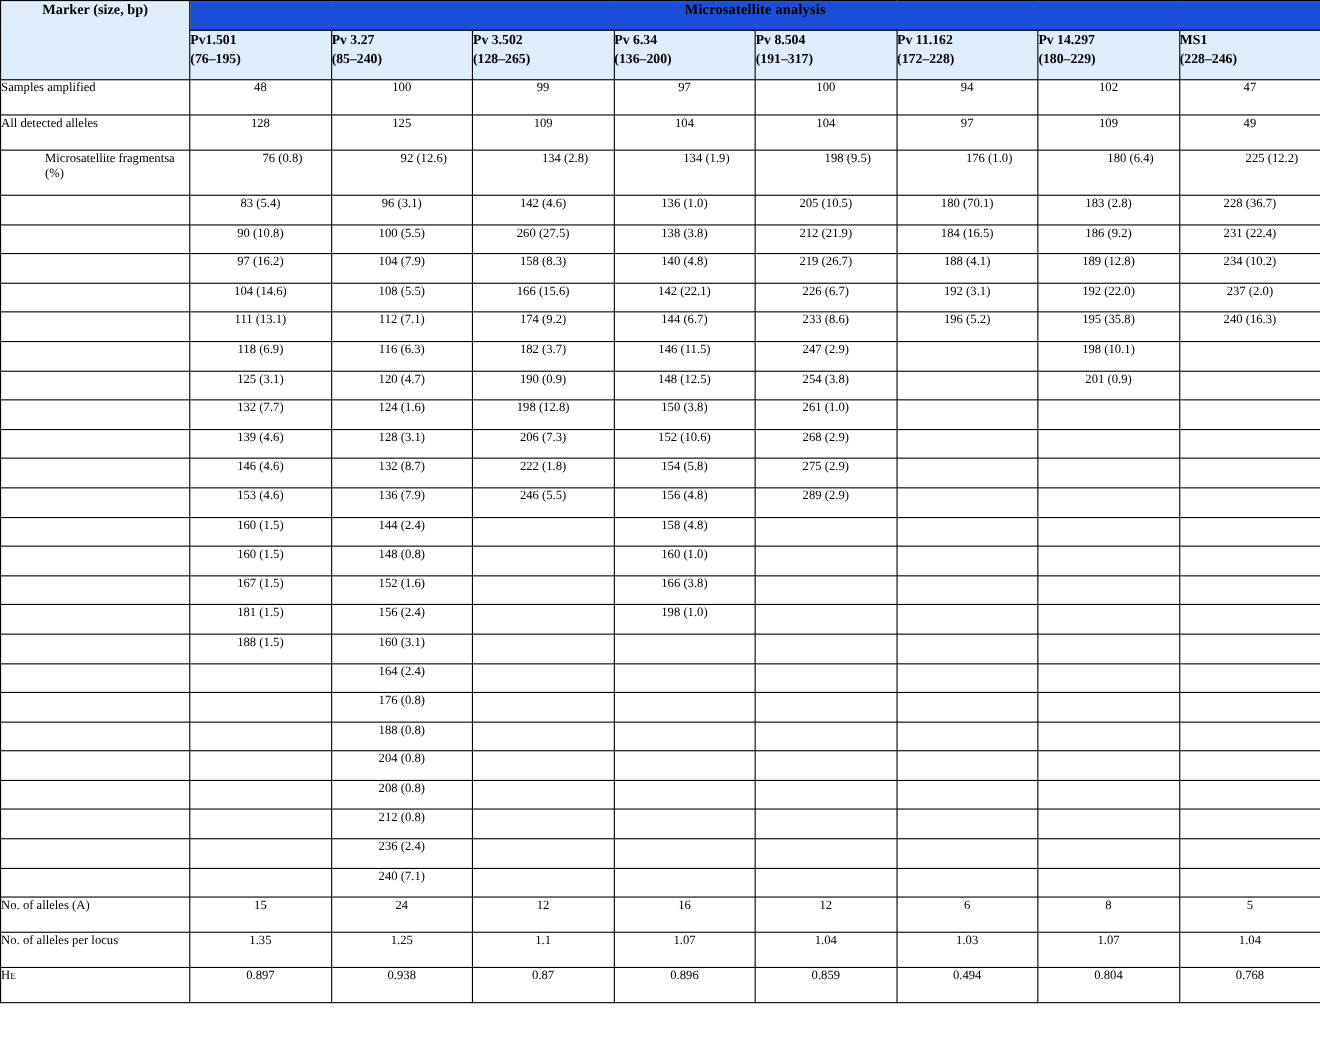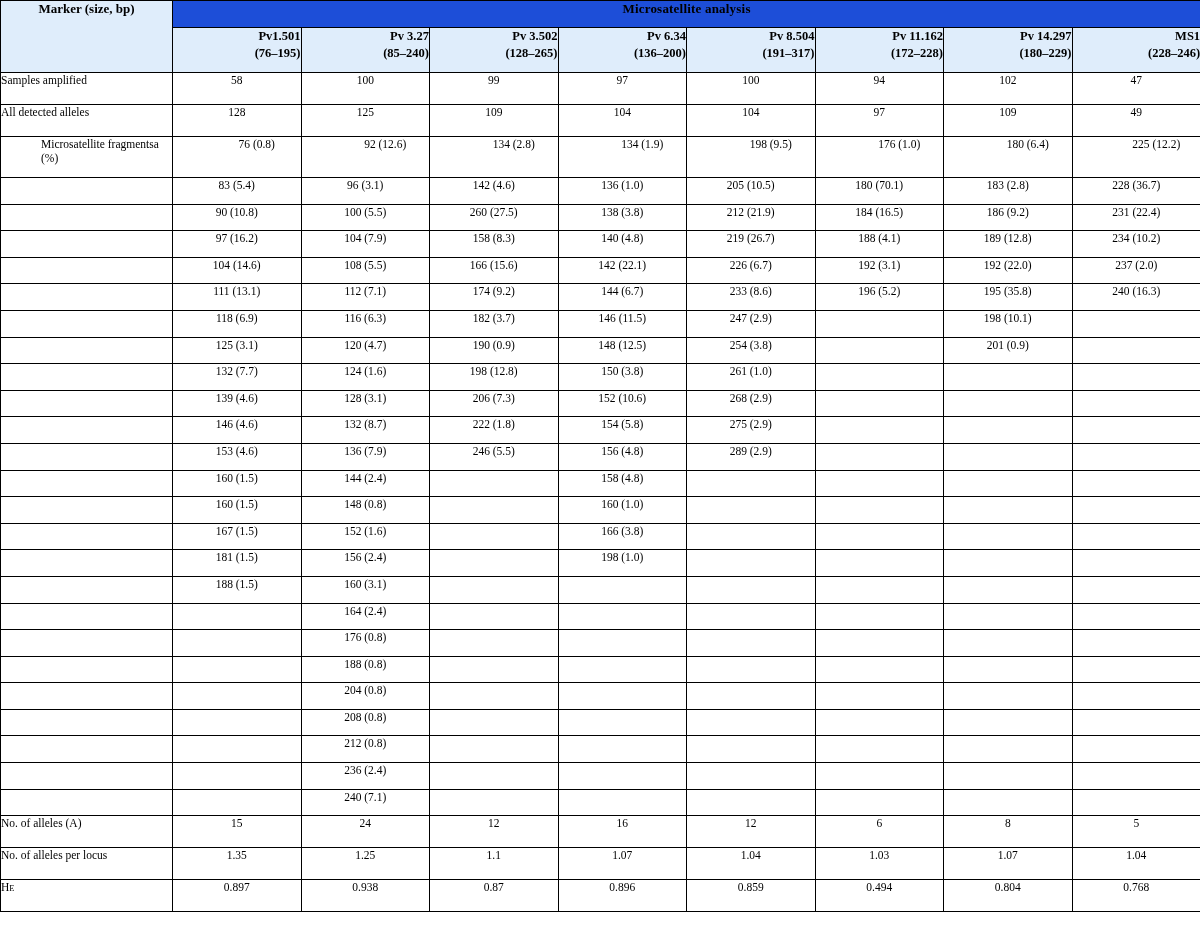--- a/index.html
+++ b/index.html
@@ -47,21 +47,21 @@
   }
   .hdr-marker {
     background: #dfedfb;
     font-weight: bold;
     font-size: 13px;
     vertical-align: middle;
     padding-left: 5px;
   }
   .hdr-sub {
     background: #dfedfb;
-    text-align: right;
+    text-align: left;
     font-weight: bold;
     font-size: 12.5px;
     height: 44px;
     vertical-align: middle;
     line-height: 1.35;
   }
   .hdr-sub .l2 { display: block; }
 
   td.lbl {
     padding-left: 5px;
@@ -141,21 +141,21 @@
         <th class="hdr-sub">
           <span>MS1</span>
           <span class="l2">(228–246)</span>
         </th>
       </tr>
     </thead>
     <tbody>
 
       <tr class="tall">
         <td class="lbl">Samples amplified</td>
-        <td class="val">58</td>
+        <td class="val">48</td>
         <td class="val">100</td>
         <td class="val">99</td>
         <td class="val">97</td>
         <td class="val">100</td>
         <td class="val">94</td>
         <td class="val">102</td>
         <td class="val">47</td>
       </tr>
 
       <tr class="tall grp-rule">

